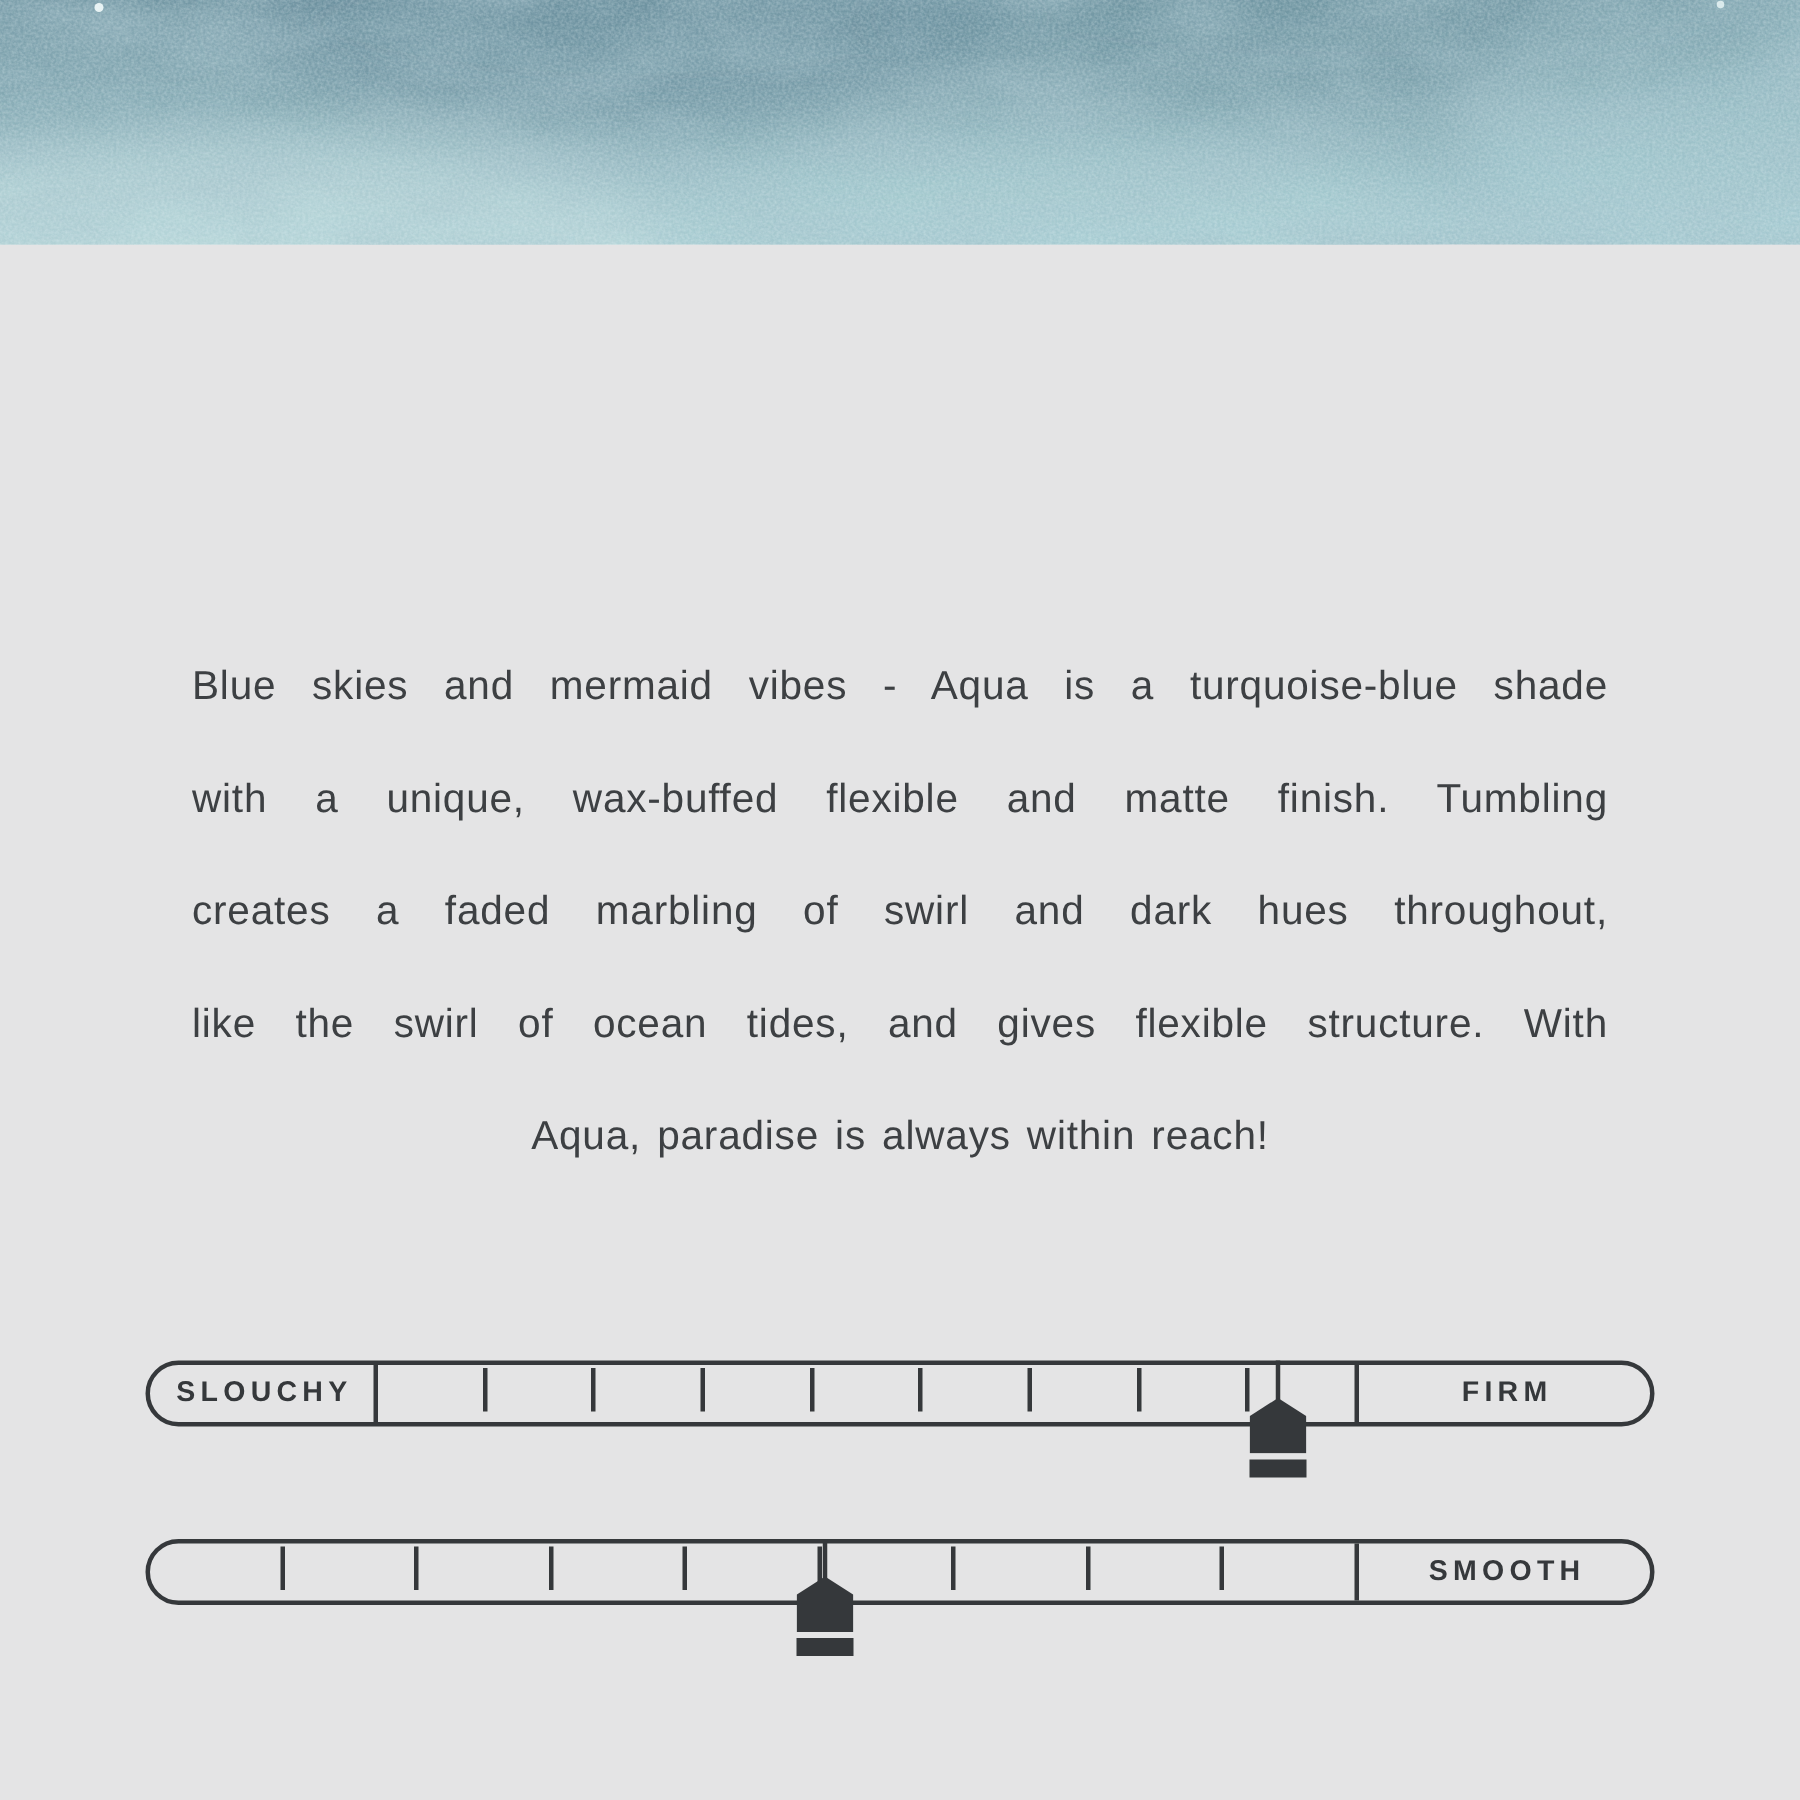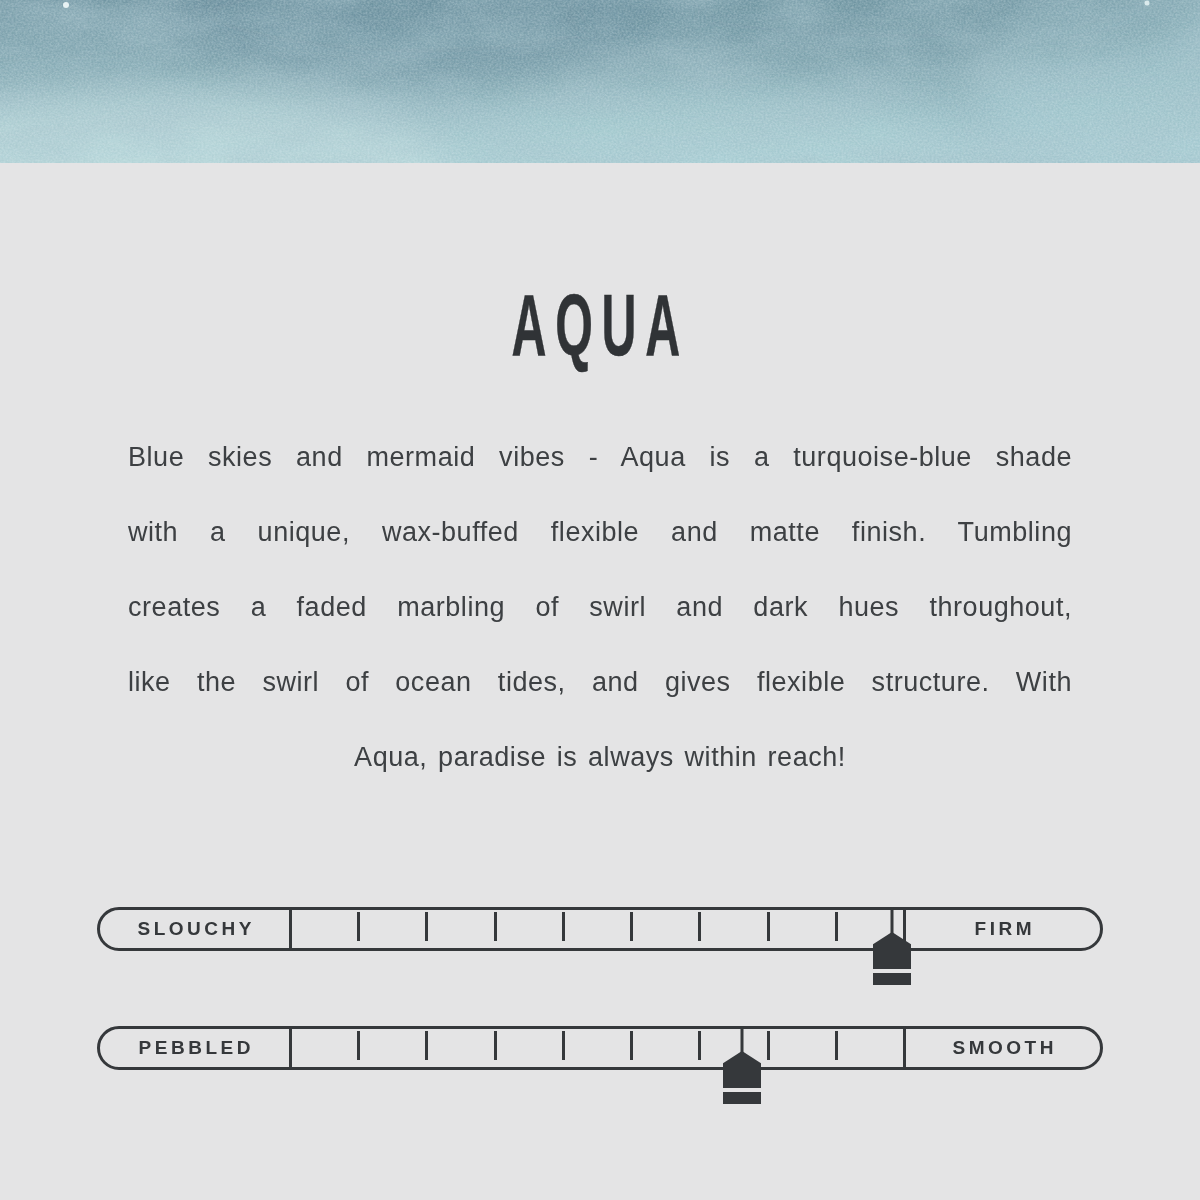--- a/index.html
+++ b/index.html
@@ -63,21 +63,21 @@
   .scale-2 { top:1026px; }
 
   .cap {
     display:flex; align-items:center; justify-content:center;
     box-sizing:border-box;
     font-size:19px; font-weight:bold;
     letter-spacing:3.5px; text-indent:3.5px;
     color:#35383b;
     white-space:nowrap;
   }
-  .cap-left  { width:192px; border-right:3px solid #35383b;justify-content:center; }
+  .cap-left  { width:152px; border-right:3px solid #35383b;justify-content:center; }
   .cap-right { width:197px; border-left:3px solid #35383b; }
 
   .track {
     flex:1; position:relative;
     display:flex; justify-content:space-evenly; align-items:flex-start;
   }
   .tick {
     width:3px; height:29px; margin-top:2px;
     background:#35383b;
   }
@@ -137,21 +137,20 @@
         <ellipse cx="420" cy="15" rx="260" ry="70" fill="#6a8f9e" opacity="0.45"></ellipse>
         <ellipse cx="900" cy="10" rx="300" ry="60" fill="#6d93a1" opacity="0.40"></ellipse>
       </g>
       <rect width="1200" height="163" filter="url(#mottle)" opacity="0.55"></rect>
       <rect width="1200" height="163" filter="url(#grain)" opacity="0.50"></rect>
       <circle cx="66" cy="5" r="3" fill="#f2fbfb" opacity="0.9"></circle>
       <circle cx="1147" cy="3" r="2.5" fill="#eef9f9" opacity="0.8"></circle>
     </svg>
   </div>
 
-  <h1 class="title"><span class="title-inner">AQUA</span></h1>
 
   <div class="desc">
     <p class="just">Blue skies and mermaid vibes - Aqua is a turquoise-blue shade</p>
     <p class="just">with a unique, wax-buffed flexible and matte finish. Tumbling</p>
     <p class="just">creates a faded marbling of swirl and dark hues throughout,</p>
     <p class="just">like the swirl of ocean tides, and gives flexible structure. With</p>
     <p class="center">Aqua, paradise is always within reach!</p>
   </div>
 
   <div class="scale scale-1">
@@ -172,23 +171,20 @@
         <span class="head"></span>
         <span class="base"></span>
       </div>
     </div>
     <div class="cap cap-right">
       <span>FIRM</span>
     </div>
   </div>
 
   <div class="scale scale-2">
-    <div class="cap cap-left">
-      <span>PEBBLED</span>
-    </div>
     <div class="track">
       <span class="tick"></span>
       <span class="tick"></span>
       <span class="tick"></span>
       <span class="tick"></span>
       <span class="tick"></span>
       <span class="tick"></span>
       <span class="tick"></span>
       <span class="tick"></span>
       <div class="marker marker-pos-6">

